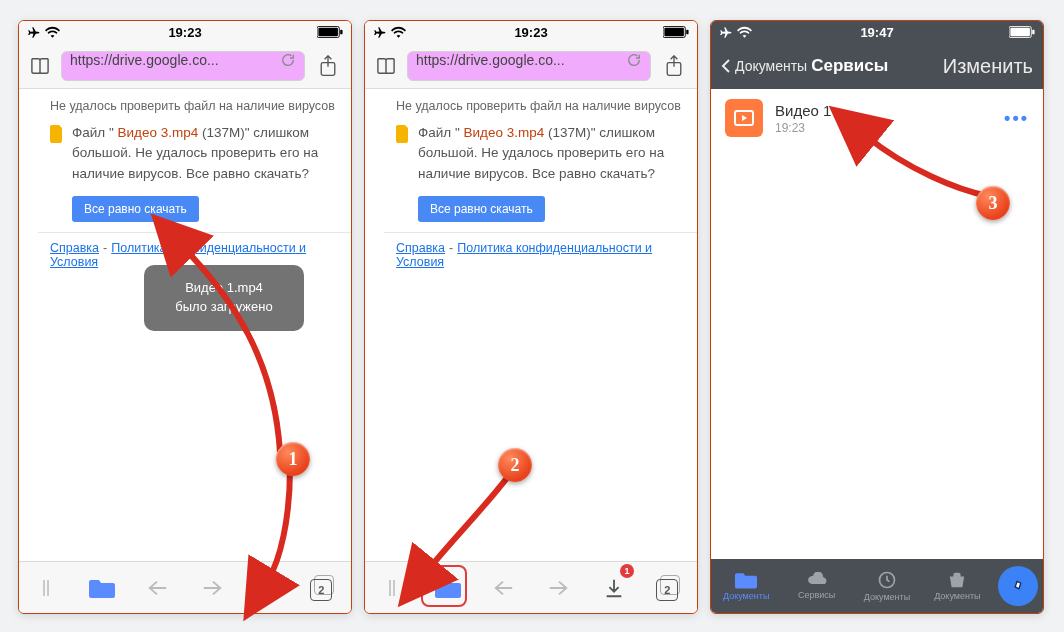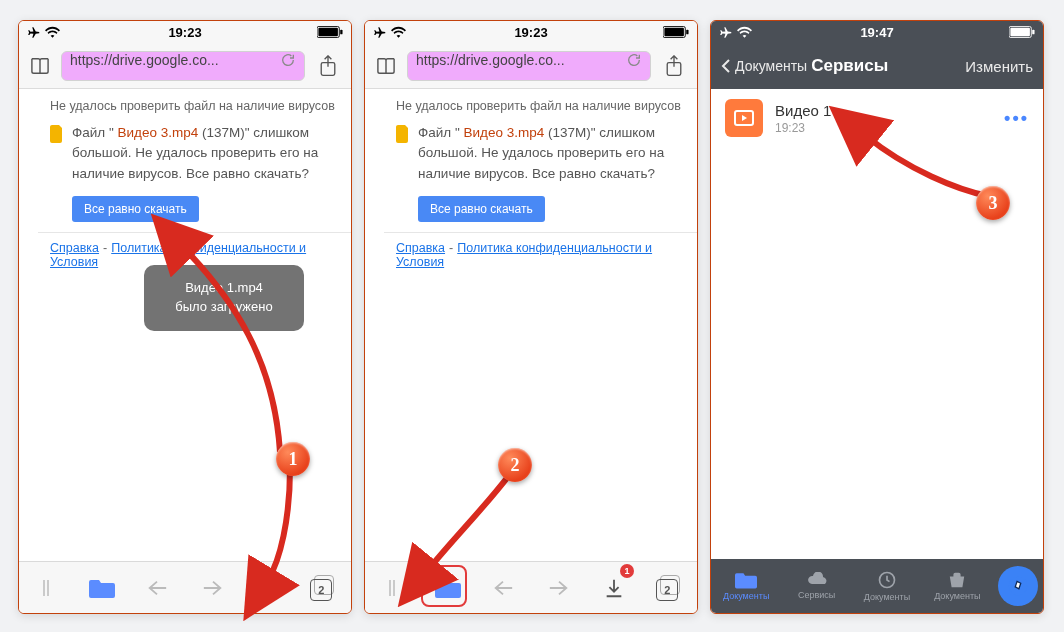--- a/index.html
+++ b/index.html
@@ -52,21 +52,21 @@
   .arrow { position:absolute; pointer-events:none; }
   .arrow svg { overflow:visible; }
 
   
   .stepb { position:absolute; width:34px; height:34px; border-radius:50%; background:radial-gradient(circle at 35% 30%, #ff8a5a, #e8411b 70%); box-shadow:0 2px 5px rgba(0,0,0,.35), inset 0 1px 2px rgba(255,255,255,.6); color:#fff; font-weight:700; font-size:18px; display:flex; align-items:center; justify-content:center; font-family:Georgia,serif; z-index:60; }
 
   
   .apphdr { height:46px; background:#4a4f56; color:#fff; display:flex; align-items:center; padding:0 10px; font-size:16px; }
   .apphdr .back { display:flex; align-items:center; gap:4px; font-size:14px; color:#eaeaea; }
   .apphdr .title { font-weight:600; margin-left:4px; font-size:17px; flex:1; }
-  .apphdr .edit { font-size:15px; color:#eaeaea; }
+  .apphdr .edit { font-size:20px; color:#eaeaea; }
   .filelist { padding:0 0; }
   .frow { display:flex; align-items:center; padding:10px 14px; gap:12px; }
   .frow .ficon { width:38px; height:38px; background:#ff7a3c; border-radius:6px; display:flex; align-items:center; justify-content:center; }
   .frow .fmeta { flex:1; }
   .frow .fname { font-size:15px; color:#333; }
   .frow .ftime { font-size:12px; color:#999; margin-top:2px; }
   .frow .more { color:#4a87ff; font-size:18px; letter-spacing:2px; font-weight:700; }
 
   
   .tabdark { position:absolute; bottom:0; left:0; right:0; height:54px; background:#4a4f56; display:flex; align-items:center; justify-content:space-around; color:#9ea3aa; font-size:9px; }

